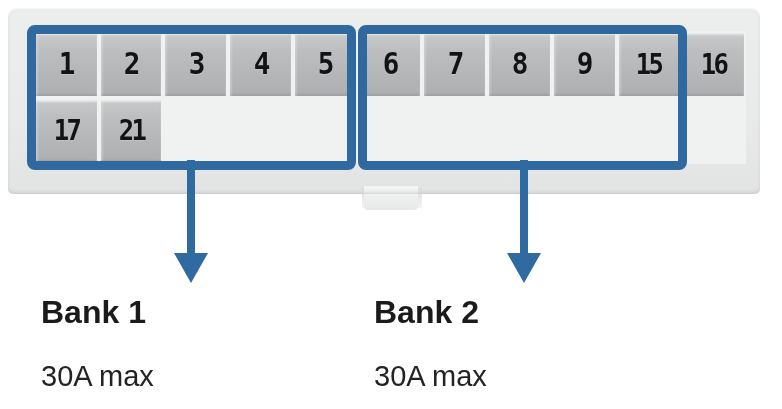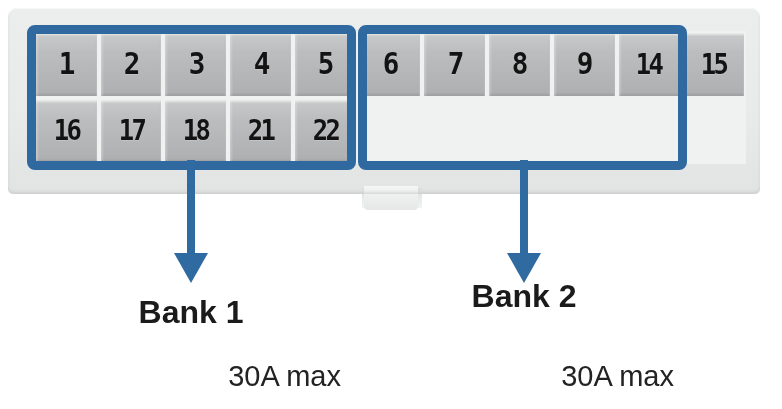--- a/index.html
+++ b/index.html
@@ -92,39 +92,39 @@
   #arrow-1{left:187px;top:160px;}
   #arrow-1 .shaft{height:96px;}
   #arrow-1 .head{top:93px;}
   #arrow-2{left:520px;top:160px;}
   #arrow-2 .shaft{height:96px;}
   #arrow-2 .head{top:93px;}
 
   
   .bank-label{
     position:absolute;
-    text-align:center;
+    text-align:left;
     color:#1b1b1b;
     font-weight:bold;
     font-size:32px;
     line-height:1;
     white-space:nowrap;
   }
   .bank-sub{
     position:absolute;
-    text-align:right;
+    text-align:left;
     color:#232323;
     font-weight:normal;
     font-size:29px;
     line-height:1;
     white-space:nowrap;
   }
   #label-bank-1{left:41px;top:296px;width:300px;}
   #sub-bank-1{left:41px;top:362px;width:300px;}
-  #label-bank-2{left:374px;top:280px;width:300px;}
+  #label-bank-2{left:374px;top:296px;width:300px;}
   #sub-bank-2{left:374px;top:362px;width:300px;}
 </style>
 </head>
 <body>
 
 <div id="stage">
 
   <div class="housing"></div>
   <div class="notch-l"></div>
   <div class="notch-r"></div>
@@ -154,39 +154,30 @@
         <span class="num">7</span>
       </div>
     <div class="slot">
         <span class="num">8</span>
       </div>
     <div class="slot">
         <span class="num">9</span>
       </div>
 
     <div class="slot two-digit">
-        <span class="num">14</span>
-      </div>
-    <div class="slot two-digit">
         <span class="num">15</span>
       </div>
     <div class="slot two-digit">
         <span class="num">16</span>
       </div>
     <div class="slot two-digit">
         <span class="num">17</span>
       </div>
     <div class="slot two-digit">
-        <span class="num">18</span>
-      </div>
-    <div class="slot two-digit">
         <span class="num">21</span>
-      </div>
-    <div class="slot two-digit">
-        <span class="num">22</span>
       </div>
   </div>
 
   <div class="bankbox" id="bankbox-1"></div>
   <div class="bankbox" id="bankbox-2"></div>
 
   <div class="arrow" id="arrow-1">
     <div class="shaft"></div>
     <div class="head"></div>
   </div>

